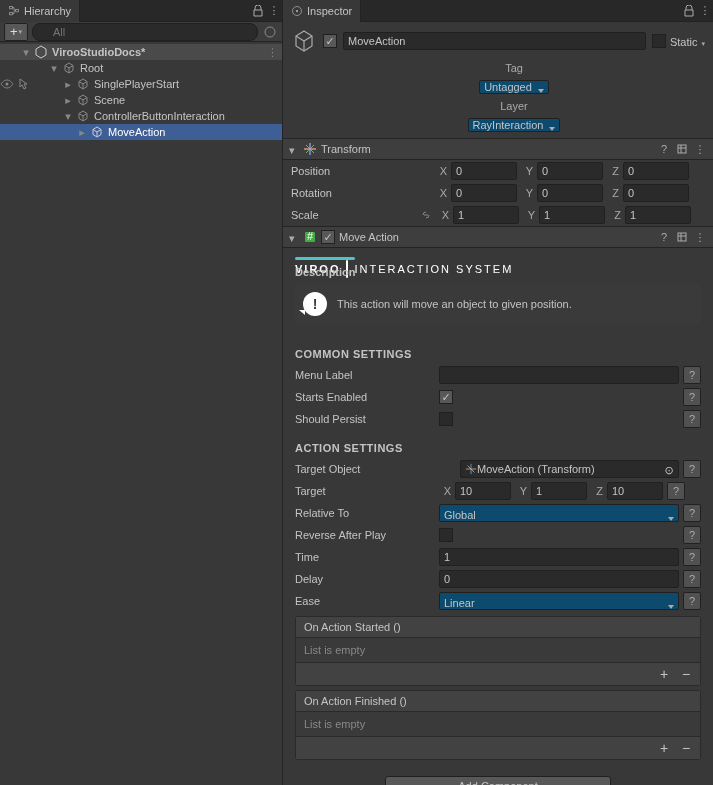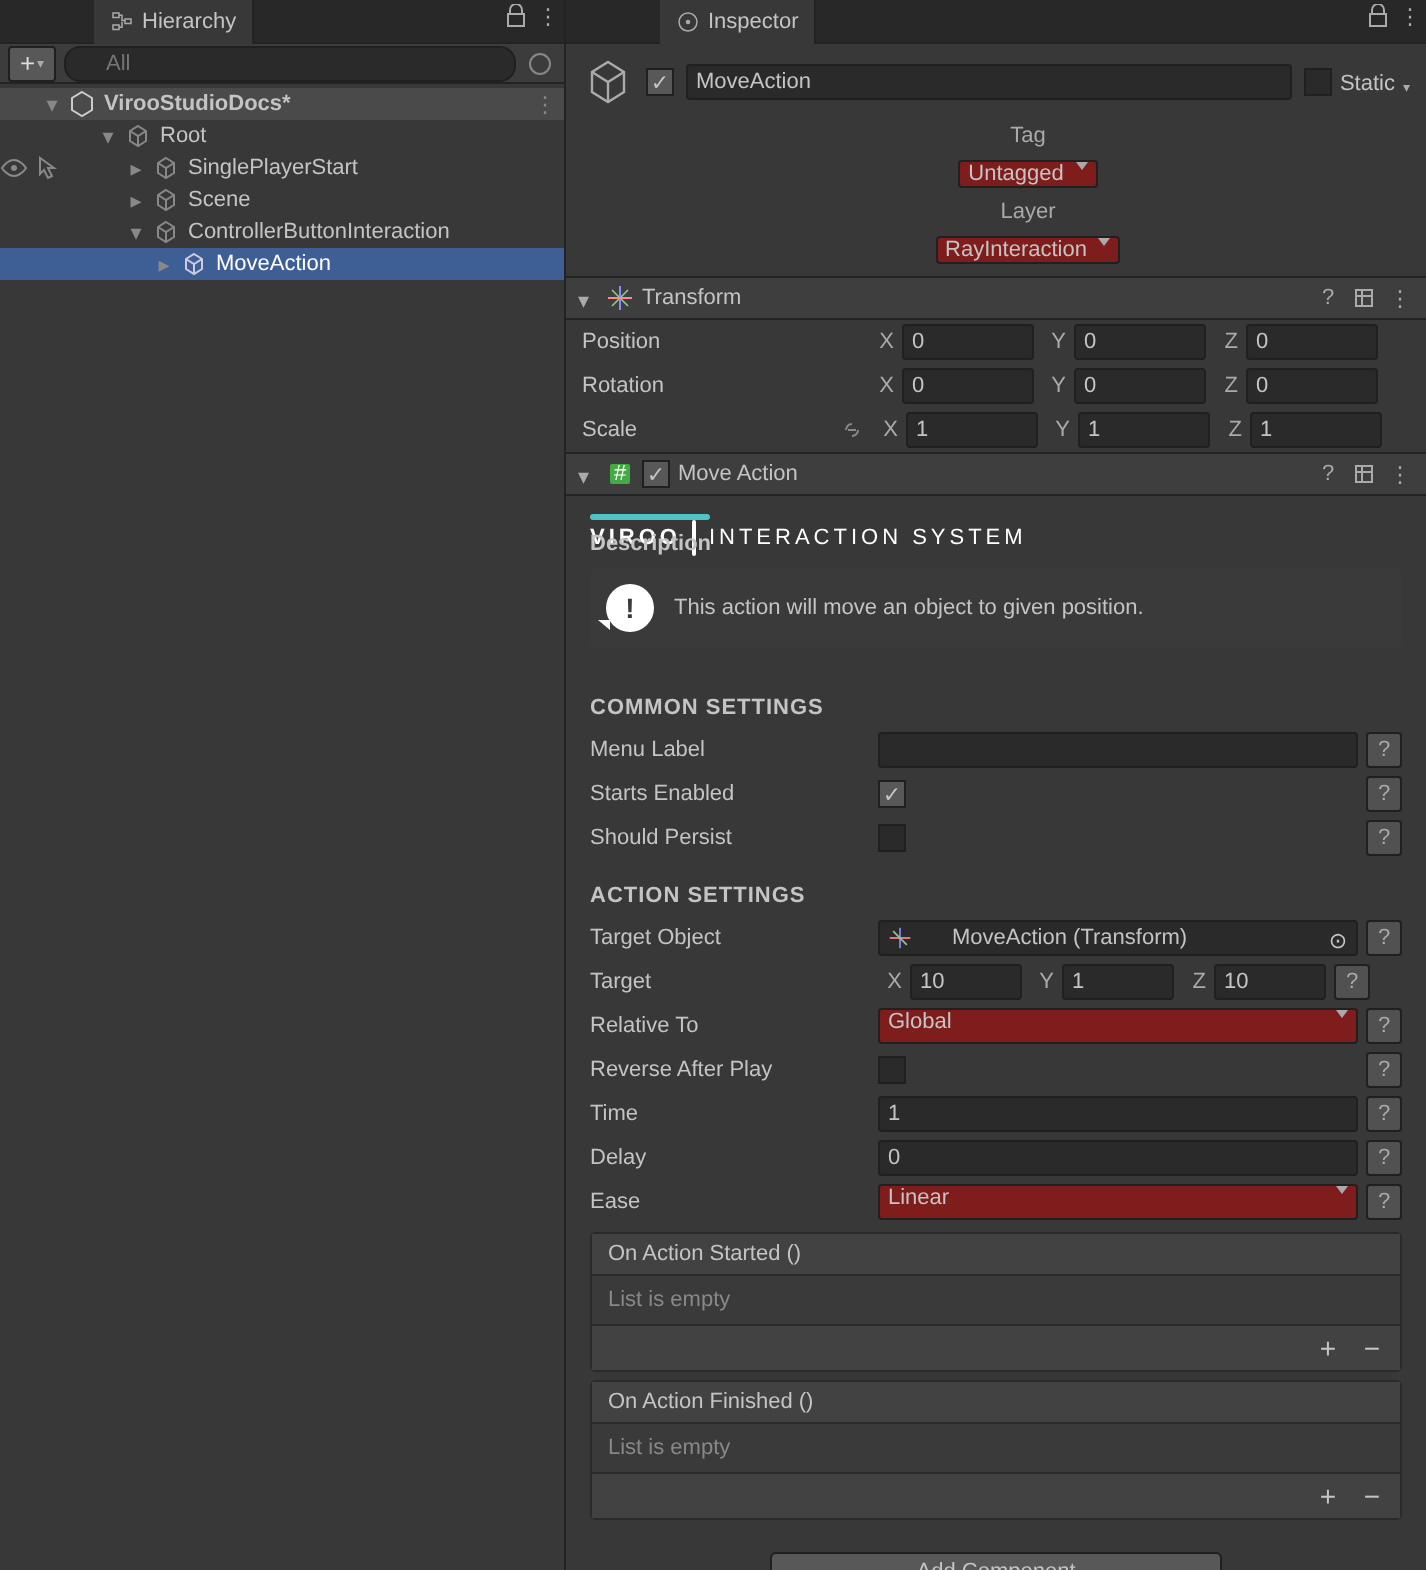--- a/index.html
+++ b/index.html
@@ -1,19 +1,19 @@
 <!DOCTYPE html>
 <html><head>
 <meta charset="utf-8">
 <style>
 * { margin: 0; padding: 0; box-sizing: border-box; font-family: -apple-system, Arial, sans-serif; font-size: 11px; }
 body { background: #383838; color: #c4c4c4; width: 713px; height: 785px; display: flex; overflow: hidden; }
 .panel-left { width: 283px; background: #383838; display: flex; flex-direction: column; border-right: 1px solid #232323; }
 .panel-right { flex: 1; background: #383838; display: flex; flex-direction: column; }
-.tab-bar { height: 22px; display: flex; background: #282828; border-bottom: 1px solid #232323; padding-left: 47px; }
+.tab-bar { height: 22px; display: flex; align-items: center; background: #282828; border-bottom: 1px solid #232323; }
 .tab { padding: 0 8px; height: 22px; display: flex; align-items: center; background: #383838; border-right: 1px solid #232323; gap: 4px; }
 .tab-icon { width: 12px; height: 12px; display: inline-flex; }
 .tab-title { color: #c4c4c4; }
 .tab-spacer { flex: 1; }
 .tab-btn { width: 16px; height: 16px; display: inline-flex; align-items: center; justify-content: center; color: #aaa; cursor: pointer; }
 .toolbar { height: 20px; display: flex; align-items: center; padding: 0 4px; gap: 4px; background: #3c3c3c; border-bottom: 1px solid #232323; }
 .dropdown-btn { width: 24px; height: 18px; background: #585858; border: 1px solid #202020; border-radius: 2px; display: flex; align-items: center; justify-content: center; cursor: pointer; gap: 1px; }
 .search-input { flex: 1; height: 18px; background: #2a2a2a; border: 1px solid #202020; border-radius: 8px; padding: 0 8px 0 20px; color: #c4c4c4; position: relative; }
 .search-wrap { flex: 1; position: relative; display: flex; }
 .search-icon { position: absolute; left: 6px; top: 3px; width: 12px; height: 12px; color: #888; }
@@ -27,21 +27,21 @@
 .tree-row-end { position: absolute; right: 4px; color: #888; }
 .visibility-icons { width: 32px; display: flex; gap: 2px; }
 .insp-content { flex: 1; overflow-y: auto; padding-bottom: 12px; }
 .header-row { display: flex; align-items: center; padding: 6px 8px; gap: 6px; }
 .cube-icon { width: 26px; height: 26px; color: #aaa; }
 .check { width: 14px; height: 14px; background: #585858; border: 1px solid #202020; display: flex; align-items: center; justify-content: center; cursor: pointer; }
 .name-input { flex: 1; height: 18px; background: #2a2a2a; border: 1px solid #202020; border-radius: 2px; padding: 0 4px; color: #c4c4c4; }
 .static-wrap { display: flex; align-items: flex-end; gap: 4px; }
 .tag-row { display: flex; align-items: center; padding: 2px 8px 6px 40px; gap: 6px; flex-direction: column; }
 .label-sm { color: #aaa; }
-.select { height: 18px; background: #7f1d1d; border: 1px solid #202020; border-radius: 2px; padding: 0 16px 0 4px; color: #c4c4c4; position: relative; cursor: pointer; display: flex; align-items: flex-start; }
+.select { height: 18px; background: #0c4a6e; border: 1px solid #202020; border-radius: 2px; padding: 0 16px 0 4px; color: #c4c4c4; position: relative; cursor: pointer; display: flex; align-items: flex-end; }
 .select::after { content: ''; position: absolute; right: 4px; border-left: 3px solid transparent; border-right: 3px solid transparent; border-top: 4px solid #aaa; }
 .select.tag { flex: 1; }
 .select.layer { flex: 1; }
 .comp-header { height: 22px; display: flex; align-items: center; padding: 0 6px; background: #3e3e3e; border-top: 1px solid #232323; border-bottom: 1px solid #232323; gap: 4px; }
 .comp-toggle { width: 10px; height: 10px; color: #aaa; cursor: pointer; }
 .comp-icon { width: 14px; height: 14px; }
 .comp-title { font-weight: 400; flex: 1; }
 .comp-btn { width: 14px; height: 14px; color: #aaa; cursor: pointer; display: inline-flex; align-items: center; justify-content: center; }
 .prop-row { display: flex; align-items: center; padding: 2px 8px; gap: 4px; min-height: 20px; }
 .prop-label { width: 140px; color: #c4c4c4; }
@@ -55,21 +55,21 @@
 .viroo-bar { width: 60px; height: 3px; background: #4fc3c7; border-radius: 2px; }
 .desc-label { font-weight: 600; margin: 6px 0; }
 .desc-box { background: #3a3a3a; border-radius: 3px; padding: 8px; display: flex; align-items: center; gap: 10px; }
 .info-circle { width: 24px; height: 24px; background: #fff; border-radius: 50%; display: flex; align-items: center; justify-content: center; color: #3a3a3a; font-weight: 900; font-size: 14px; position: relative; }
 .info-circle::after { content: ''; position: absolute; left: -4px; bottom: 1px; border-top: 5px solid #fff; border-left: 6px solid transparent; }
 .section-title { font-weight: 700; padding: 12px 12px 4px; letter-spacing: 0.5px; }
 .field-row { display: flex; align-items: center; padding: 2px 12px; gap: 4px; min-height: 20px; }
 .field-label { width: 140px; }
 .text-input { flex: 1; height: 18px; background: #2a2a2a; border: 1px solid #202020; border-radius: 2px; padding: 0 4px; color: #c4c4c4; }
 .help-btn { width: 18px; height: 18px; background: #515151; border: 1px solid #202020; border-radius: 2px; display: flex; align-items: center; justify-content: center; cursor: pointer; color: #aaa; }
-.obj-field { flex: 1; height: 18px; background: #2a2a2a; border: 1px solid #202020; border-radius: 2px; padding: 0 18px 0 4px; color: #c4c4c4; position: relative; display: flex; align-items: center; gap: 20px; }
+.obj-field { flex: 1; height: 18px; background: #2a2a2a; border: 1px solid #202020; border-radius: 2px; padding: 0 18px 0 4px; color: #c4c4c4; position: relative; display: flex; align-items: center; gap: 0; margin-left: 21px; }
 .obj-picker { position: absolute; right: 2px; top: 2px; width: 14px; height: 14px; display: flex; align-items: center; justify-content: center; cursor: pointer; }
 .event-box { margin: 4px 12px; border: 1px solid #2a2a2a; border-radius: 3px; background: #3a3a3a; }
 .event-head { padding: 4px 8px; background: #424242; border-bottom: 1px solid #2a2a2a; }
 .event-body { padding: 6px 8px; color: #888; }
 .event-foot { display: flex; justify-content: flex-end; padding: 2px 4px; gap: 2px; background: #424242; border-top: 1px solid #2a2a2a; }
 .plus-minus { width: 20px; height: 18px; display: flex; align-items: center; justify-content: center; cursor: pointer; font-size: 14px; }
 .add-comp-btn { display: block; margin: 16px auto 4px; width: 226px; height: 20px; background: #585858; border: 1px solid #202020; border-radius: 3px; color: #c4c4c4; cursor: pointer; text-align: center; line-height: 18px; }
 svg { display: block; }
 </style>
 </head>

